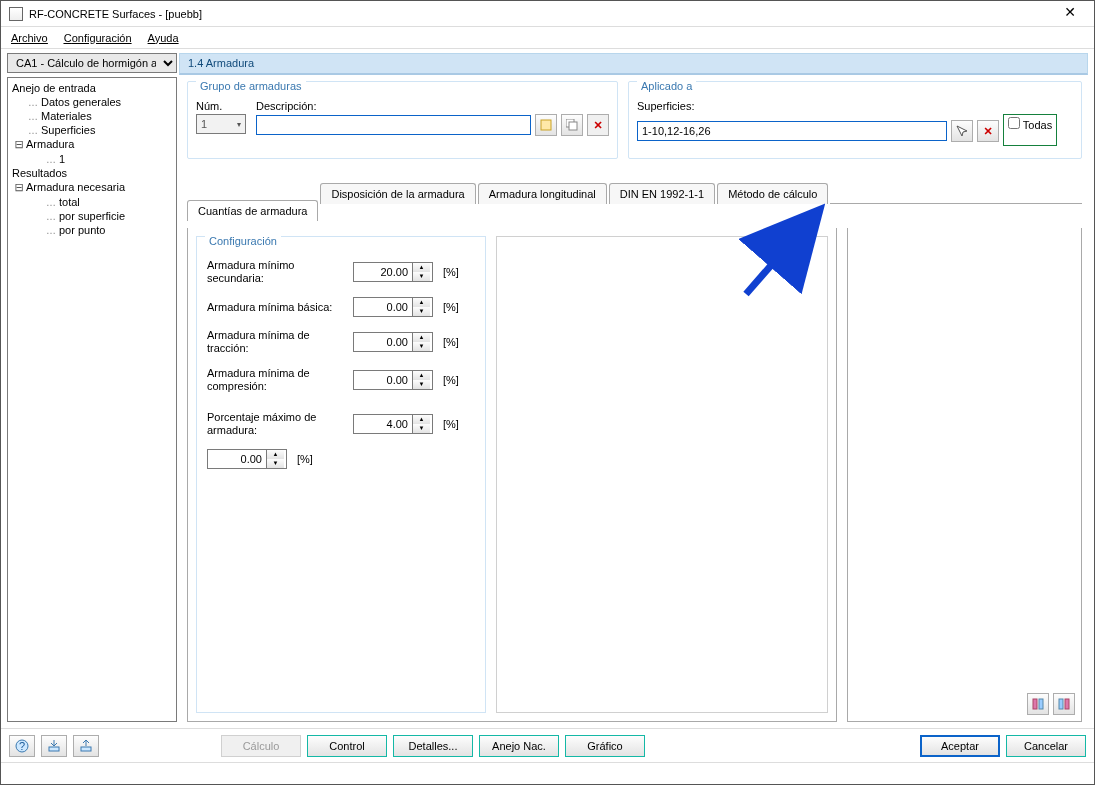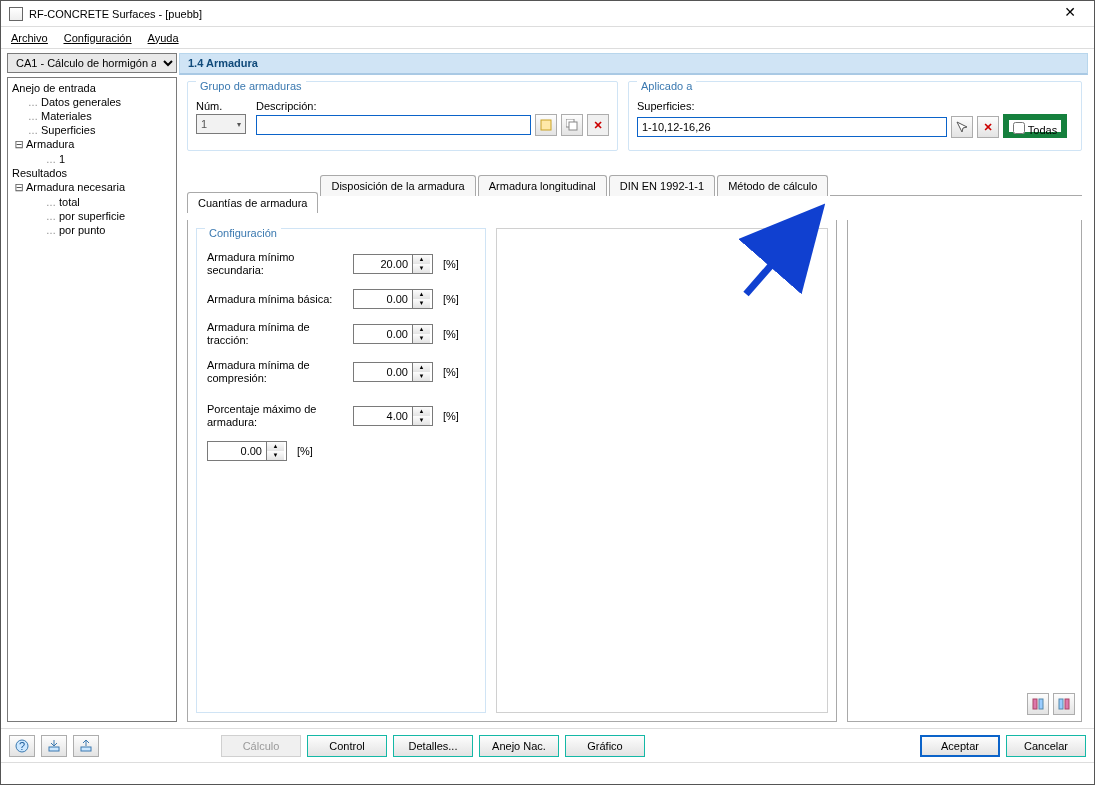--- a/index.html
+++ b/index.html
@@ -10,21 +10,21 @@
 .titlebar-icon { width: 14px; height: 14px; border: 1px solid #666; margin-right: 6px; display: inline-block; background: linear-gradient(#fff,#eee); }
 .titlebar-title { flex: 1; color: #000; }
 .titlebar-close { width: 32px; height: 20px; text-align: center; cursor: pointer; font-size: 14px; }
 
 .menubar { height: 22px; display: flex; align-items: center; gap: 16px; padding: 0 10px; border-bottom: 1px solid #ddd; }
 .menubar span { cursor: pointer; text-decoration: underline; }
 .menubar span u { text-decoration: underline; }
 
 .topstrip { height: 22px; display: flex; align-items: stretch; margin: 4px 6px 2px 6px; gap: 2px; }
 .topstrip select { height: 20px; border: 1px solid #7a7a7a; background: #e9e9e9; padding: 0 4px; width: 170px; }
-.topstrip .panel-title { flex: 1; background: #d0e4f5; border: 1px solid #b8d6ec; border-bottom: 2px solid #a9c9e4; padding: 3px 8px; color: #104a7a; font-weight: bold; }
+.topstrip .panel-title { flex: 1; background: #d0e4f5; border: 1px solid #b8d6ec; border-bottom: 2px solid #a9c9e4; padding: 3px 8px; color: #104a7a; font-weight: normal; }
 
 .body { flex: 1; display: flex; padding: 0 6px 6px 6px; gap: 4px; }
 
 
 .sidebar { width: 170px; border: 1px solid #7a7a7a; background: #fff; display: flex; flex-direction: column; }
 .tree { padding: 3px 2px; }
 .tree-row { padding: 1px 2px; white-space: nowrap; cursor: pointer; }
 .tree-indent1 { padding-left: 18px; }
 .tree-indent2 { padding-left: 36px; }
 .tree-root { padding: 1px 2px; }
@@ -46,21 +46,21 @@
 .numbox .arrow { margin-left:auto; color:#555; font-size:8px; }
 
 input[type=text] { height: 20px; border: 1px solid #0b63c9; background: #fff; padding: 0 4px; outline: none; }
 .desc-input { width: 275px; }
 .surf-input { width: 310px; border: 1px solid #0b63c9; }
 
 .toolbtn { width: 22px; height: 22px; border: 1px solid #adadad; background: linear-gradient(#fdfdfd,#e3e3e3); cursor: pointer; display:flex; align-items:center; justify-content:center; font-size:11px; color:#333;}
 .toolbtn.disabled { color:#aaa; background:#f0f0f0; cursor:default;}
 .toolbtn.red { color:#c00; font-weight:bold; }
 
-.todas-wrap { border: 6px solid #15803d; padding: 2px 4px; display: flex; align-items: center; gap: 3px; height:24px;}
+.todas-wrap { border: 1px solid #15803d; padding: 2px 4px; display: flex; align-items: center; gap: 3px; height:32px;}
 .todas-wrap input { width:12px; height:12px; }
 
 .tabs-row { display: flex; padding: 0 6px; }
 .tab { border: 1px solid #a9a9a9; border-bottom: none; background: #f7f7f7; padding: 4px 10px; cursor: pointer; margin-right: 2px; border-radius: 3px 3px 0 0; }
 .tab.active { background: #fff; position: relative; top: 17px; }
 .tabs-filler { flex:1; border-bottom:1px solid #a9a9a9;}
 .tabs-area { display:flex; gap:10px; margin:0 6px; flex:1;}
 
 .tab-pane { border: 1px solid #a9a9a9; border-top: none; background: #fff; flex:0 0 650px; padding: 8px; display:flex; gap:10px; }
 .side-pane { border: 1px solid #a9a9a9; border-top:none; flex:1; background:#fff; position:relative; }

